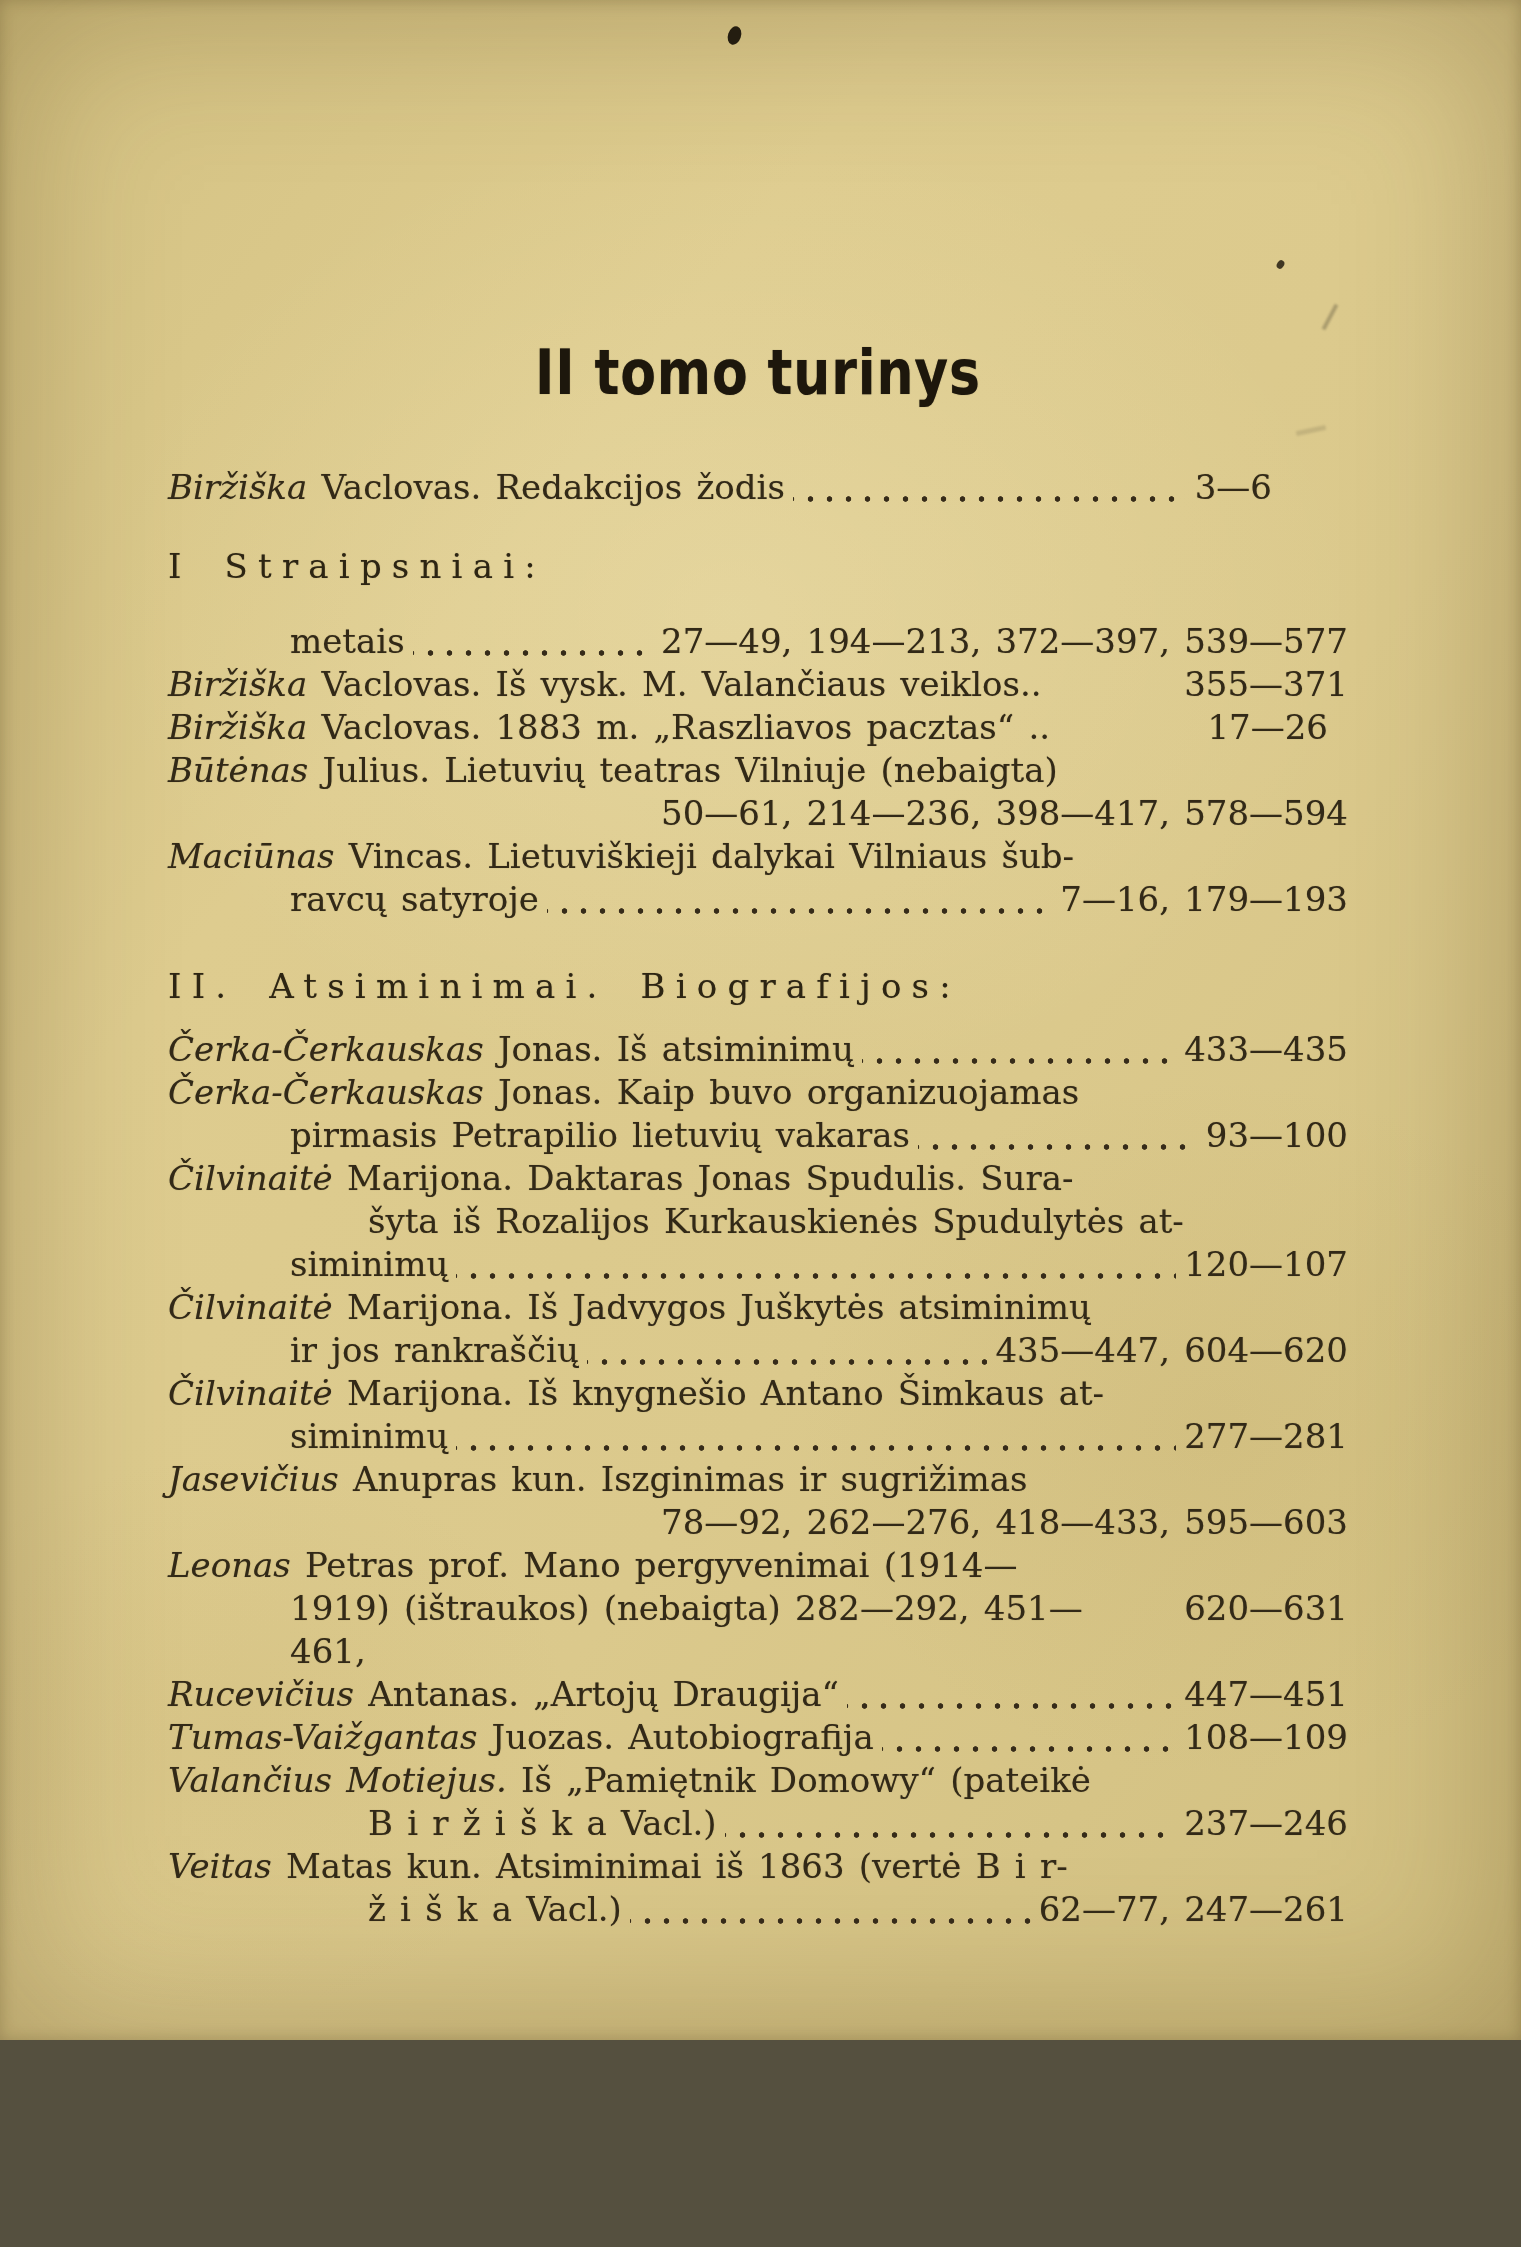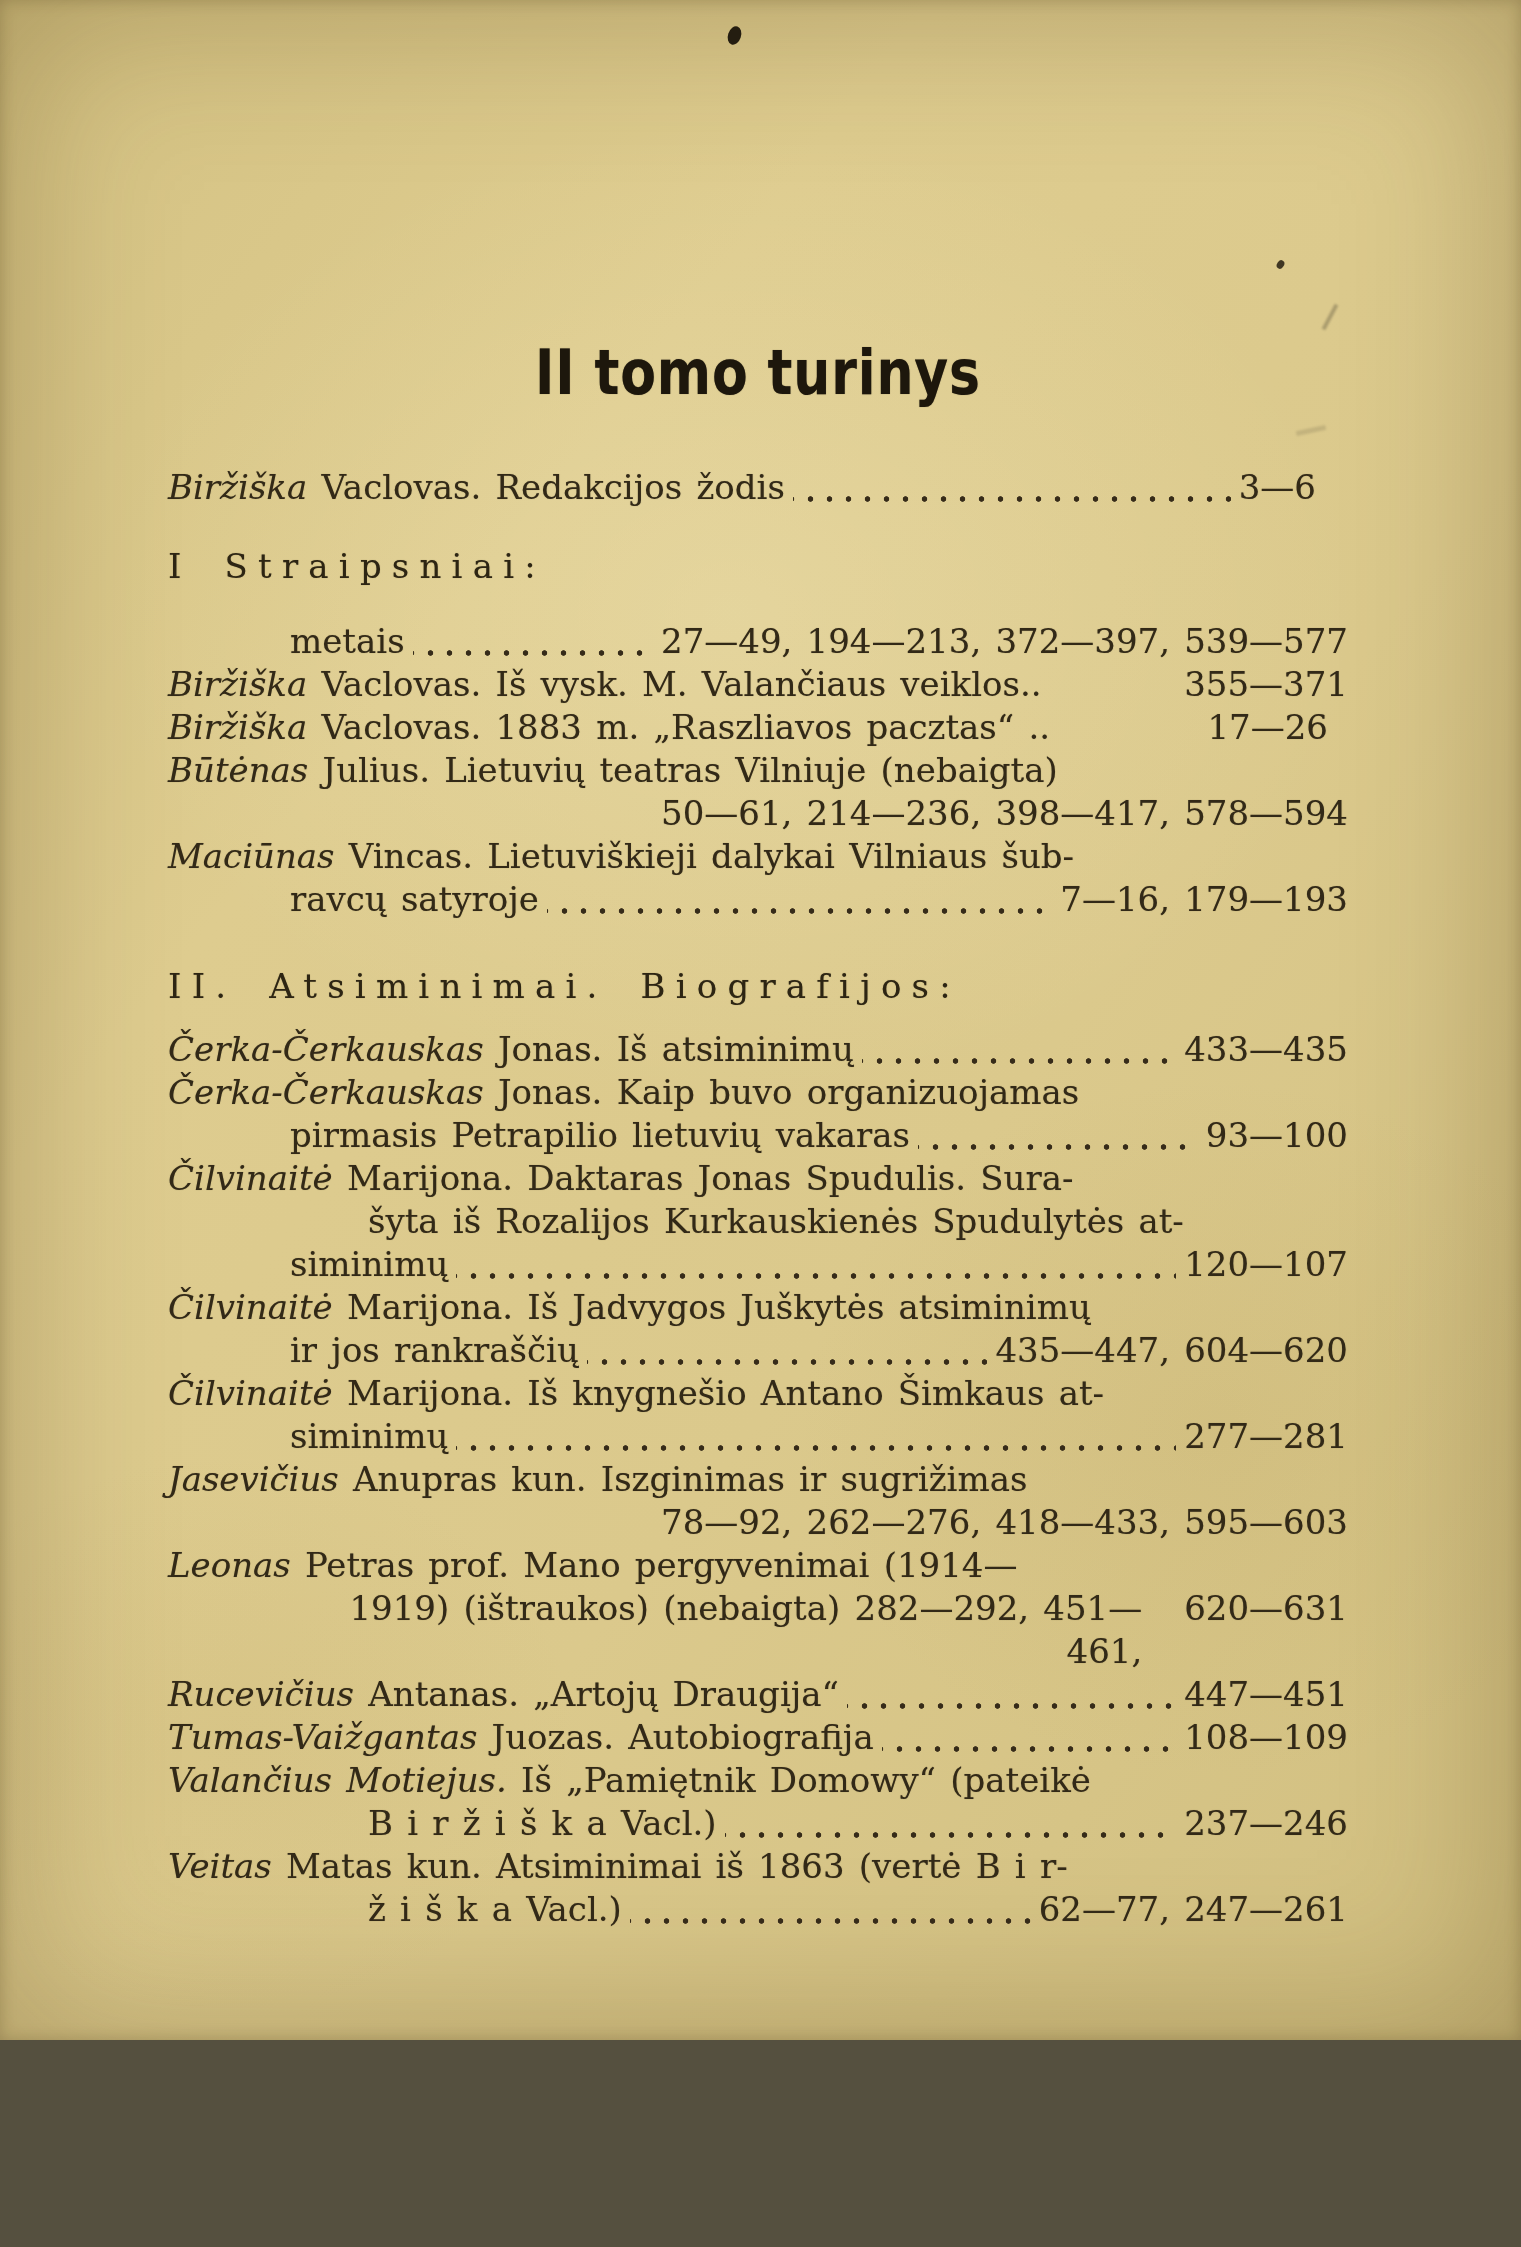--- a/index.html
+++ b/index.html
@@ -37,21 +37,20 @@
     margin:36px 0 32px 0;
     text-shadow:0 0 1px rgba(45,37,19,0.35);
   }
   .heading.h2 { margin:44px 0 20px 0; }
   .line {
     display:flex; align-items:baseline;
     font-size:34px; line-height:43px;
     color:#322917;
     word-spacing:0.10em;
     text-shadow:0 0 1px rgba(50,41,23,0.35);
-    text-align:right;
   }
   .line .em { font-style:italic; }
   .line.indent1 { padding-left:122px; }
   .line.indent2 { padding-left:200px; }
   .line.nums { justify-content:flex-end; }
   .txt { white-space:pre-wrap; }
   .leader {
     flex:1 1 auto; min-width:26px;
     align-self:stretch;
     margin:0 8px;
@@ -79,21 +78,21 @@
   <div class="speck s2"></div>
   <div class="ghost g1"></div>
   <div class="ghost g2"></div>
   <div class="ghost g3"></div>
   <div class="content">
     <h1 class="title">II tomo turinys</h1>
     <div id="toc-root">
         <div class="line">
           <span class="txt"><i class="em">Biržiška</i> Vaclovas. Redakcijos žodis</span>
           <span class="leader dots"></span>
-          <span class="pages" style="margin-right: 32px;">3—6</span>
+          <span class="pages" style="margin-right: 76px;">3—6</span>
         </div>
         <div class="heading">I Straipsniai:</div>
         <div class="line indent1">
           <span class="txt">metais</span>
           <span class="leader dots"></span>
           <span class="pages">27—49, 194—213, 372—397, 539—577</span>
         </div>
         <div class="line">
           <span class="txt"><i class="em">Biržiška</i> Vaclovas. Iš vysk. M. Valančiaus veiklos..</span>
           <span class="leader"></span>

